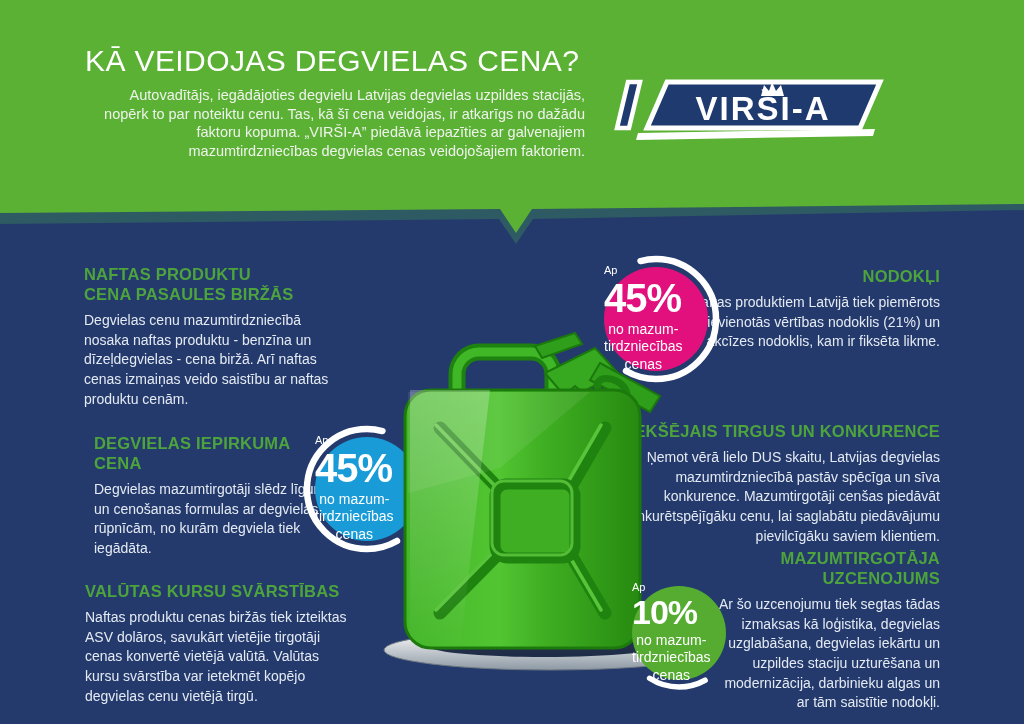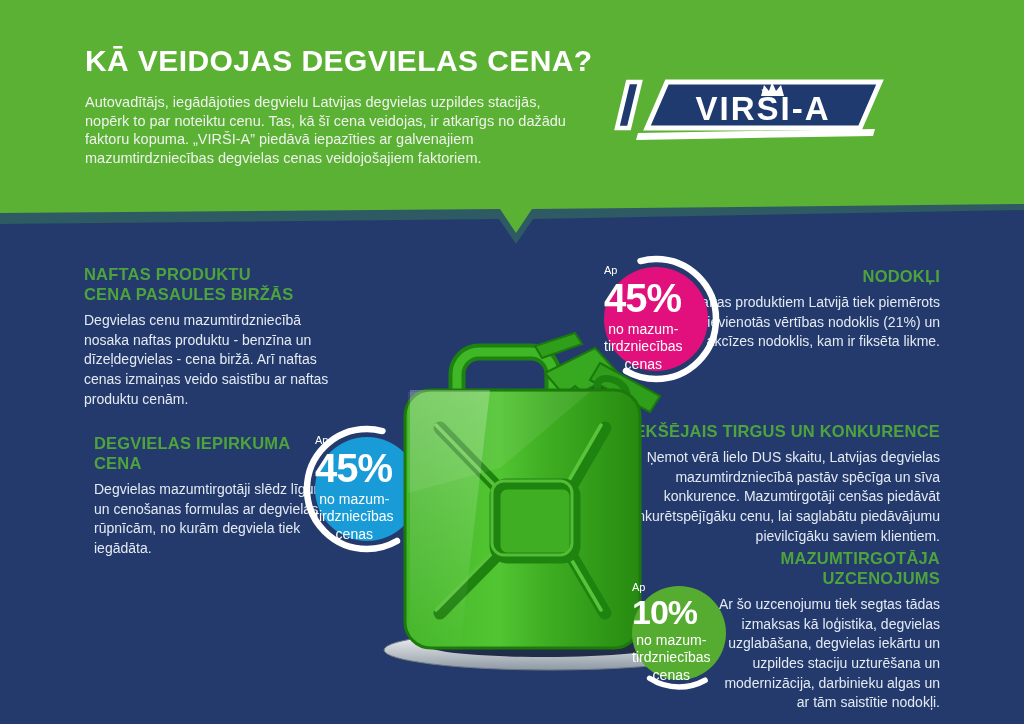--- a/index.html
+++ b/index.html
@@ -1,22 +1,22 @@
 <!DOCTYPE html>
 <html><head>
 <meta charset="utf-8">
 <style>
   html,body{margin:0;padding:0;background:#111;}
   .page{position:relative;width:1024px;height:724px;background:#243A6D;overflow:hidden;
         font-family:"Liberation Sans","DejaVu Sans",sans-serif;}
   .hdr-svg{position:absolute;left:0;top:0;}
   .title{position:absolute;left:85px;top:44px;margin:0;color:#ffffff;font-size:30px;
-         font-weight:bold;letter-spacing:.4px;}
-  .intro{position:absolute;left:85px;top:93px;width:500px;color:#eef3ec;font-size:14.5px;
-         line-height:1.28;}
+         font-weight:normal;letter-spacing:.4px;}
+  .intro{position:absolute;left:85px;top:86px;width:500px;color:#eef3ec;font-size:14.5px;
+         line-height:1.28;text-align:right;}
   .logo{position:absolute;left:603px;top:60px;}
   .can{position:absolute;left:360px;top:328px;z-index:2;}
   .sec{position:absolute;}
   .sec h3{margin:0 0 7px 0;color:#4DA33C;font-size:16.5px;line-height:1.22;
           white-space:pre-line;letter-spacing:.2px;}
   .sec p{margin:0;color:#E4EAF2;font-size:14px;line-height:1.4;}
   .sec.right{text-align:right;}
   .s1{left:84px;top:264px;width:255px;}
   .s2{left:94px;top:433px;width:255px;}
   .s3{left:85px;top:581px;width:268px;}
@@ -113,20 +113,24 @@
   <div class="sec s1">
     <h3>NAFTAS PRODUKTU
 CENA PASAULES BIRŽĀS</h3>
     <p>Degvielas cenu mazumtirdzniecībā nosaka naftas produktu - benzīna un dīzeļdegvielas - cena biržā. Arī naftas cenas izmaiņas veido saistību ar naftas produktu cenām.</p>
   </div>
   <div class="sec s2">
     <h3>DEGVIELAS IEPIRKUMA
 CENA</h3>
     <p>Degvielas mazumtirgotāji slēdz līgumus un cenošanas formulas ar degvielas rūpnīcām, no kurām degviela tiek iegādāta.</p>
   </div>
+  <div class="sec s3">
+    <h3>VALŪTAS KURSU SVĀRSTĪBAS</h3>
+    <p>Naftas produktu cenas biržās tiek izteiktas ASV dolāros, savukārt vietējie tirgotāji cenas konvertē vietējā valūtā. Valūtas kursu svārstība var ietekmēt kopējo degvielas cenu vietējā tirgū.</p>
+  </div>
 
   <div class="sec right s4">
     <h3>NODOKĻI</h3>
     <p>Naftas produktiem Latvijā tiek piemērots pievienotās vērtības nodoklis (21%) un akcīzes nodoklis, kam ir fiksēta likme.</p>
   </div>
   <div class="sec right s5">
     <h3>IEKŠĒJAIS TIRGUS UN KONKURENCE</h3>
     <p>Ņemot vērā lielo DUS skaitu, Latvijas degvielas mazumtirdzniecībā pastāv spēcīga un sīva konkurence. Mazumtirgotāji cenšas piedāvāt konkurētspējīgāku cenu, lai saglabātu piedāvājumu pievilcīgāku saviem klientiem.</p>
   </div>
   <div class="sec right s6">

